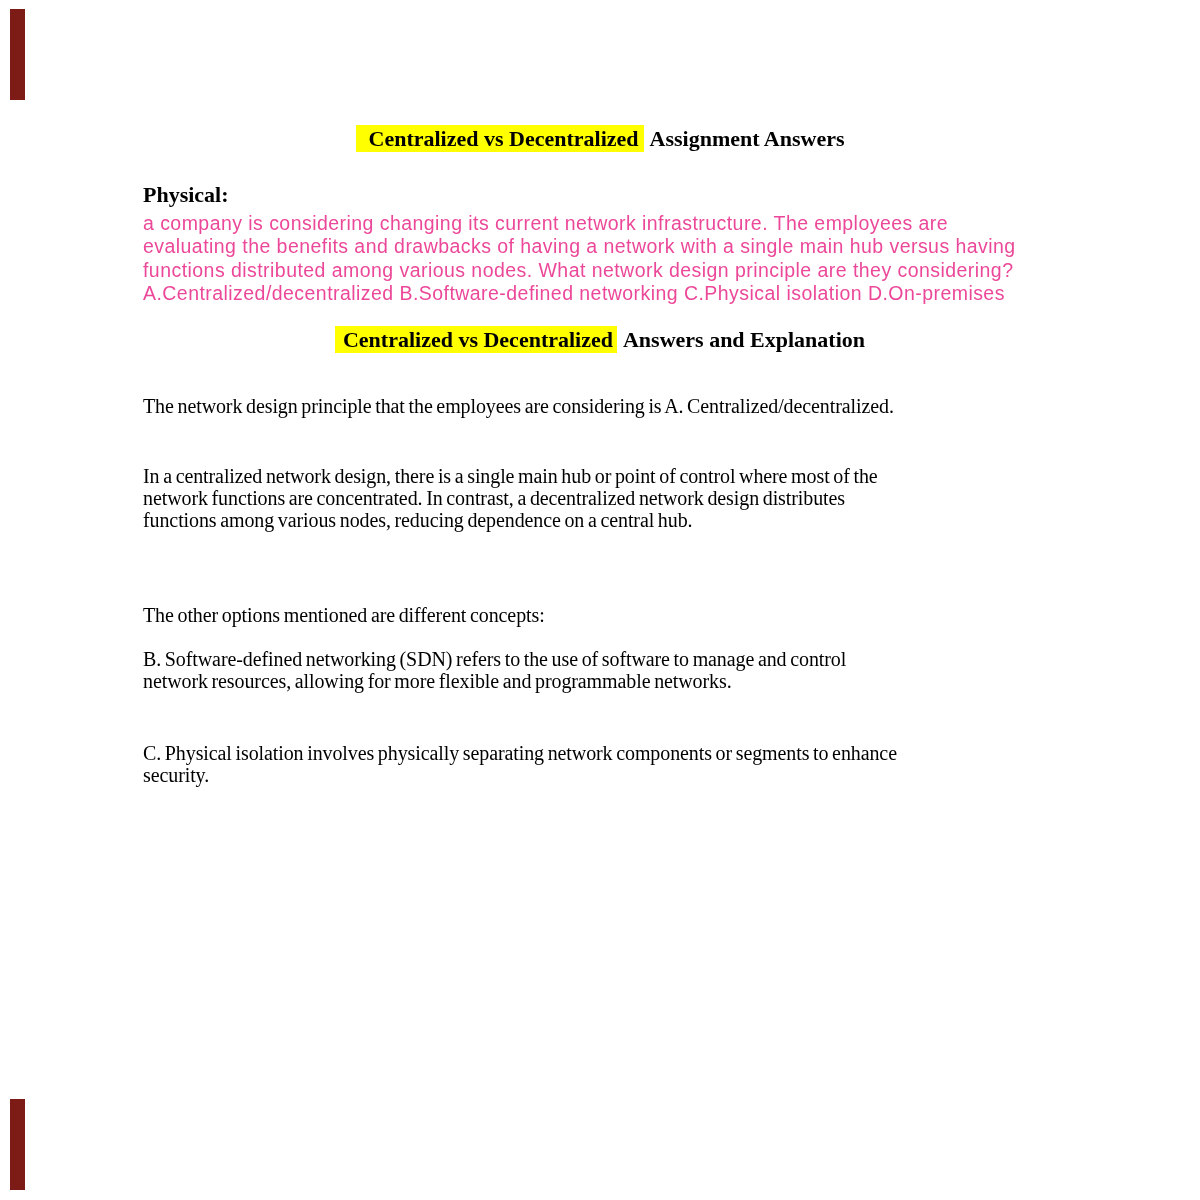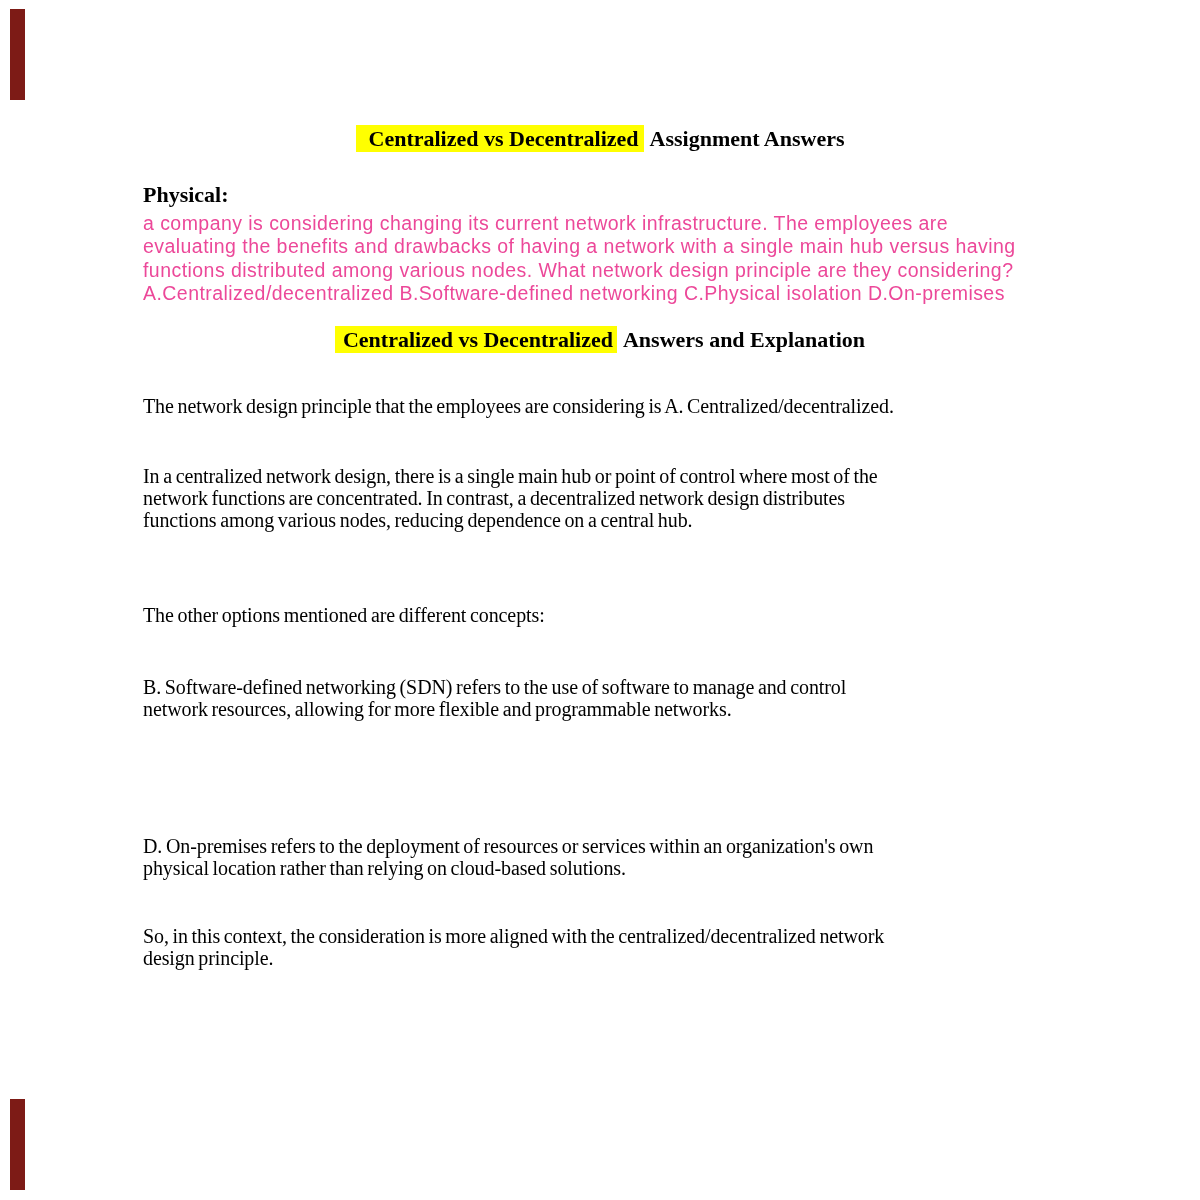--- a/index.html
+++ b/index.html
@@ -76,21 +76,21 @@
     font-size: 20px;
     line-height: 22px;
     letter-spacing: -0.1px;
     word-spacing: -1.2px;
     color: #000000;
     white-space: pre-line;
   }
   .p1 { top: 395px; }
   .p2 { top: 465px; }
   .p3 { top: 580px; margin-top: 24px; }
-  .p4 { top: 676px; }
+  .p4 { top: 648px; }
   .p5 { top: 742px; }
   .p6 { top: 835px; }
   .p7 { top: 925px; }
 </style>
 </head>
 <body>
 
 <div class="page">
 
   <div class="ribbon ribbon-top"></div>
@@ -107,18 +107,16 @@
 
   <h2 class="h2"><span class="hl">Centralized vs Decentralized</span><span class="after-hl">Answers and Explanation</span></h2>
 
   <p class="body-p p1">The network design principle that the employees are considering is A. Centralized/decentralized.</p>
   <p class="body-p p2">In a centralized network design, there is a single main hub or point of control where most of the
 network functions are concentrated. In contrast, a decentralized network design distributes
 functions among various nodes, reducing dependence on a central hub.</p>
   <p class="body-p p3">The other options mentioned are different concepts:</p>
   <p class="body-p p4">B. Software-defined networking (SDN) refers to the use of software to manage and control
 network resources, allowing for more flexible and programmable networks.</p>
-  <p class="body-p p6">D. On-premises refers to the deployment of resources or services within an organization's own
-physical location rather than relying on cloud-based solutions.</p>
-  <p class="body-p p7">So, in this context, the consideration is more aligned with the centralized/decentralized network
-design principle.</p>
+  <p class="body-p p5">C. Physical isolation involves physically separating network components or segments to enhance
+security.</p>
 
 </div>
 
 </body></html>

